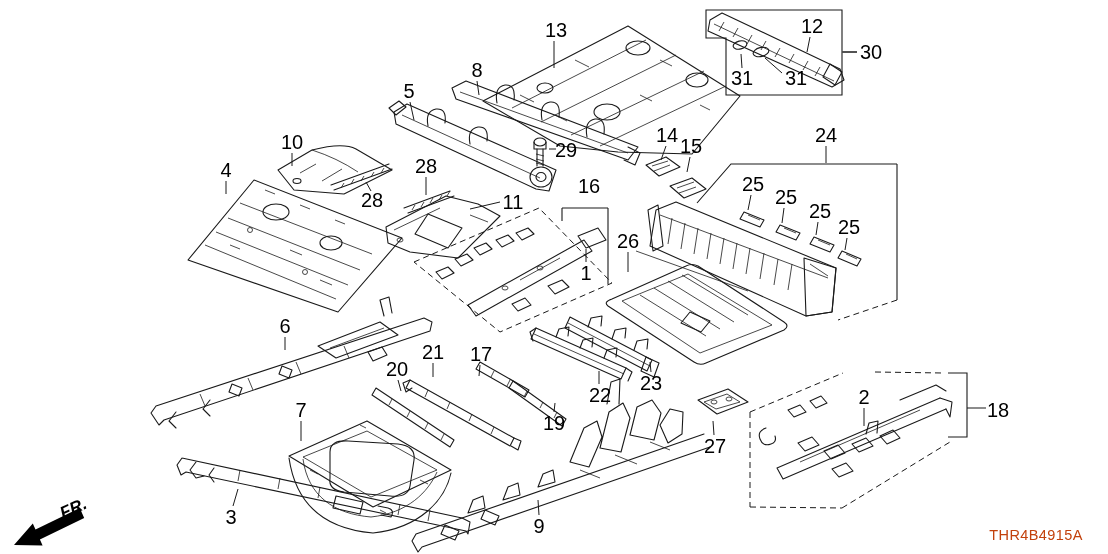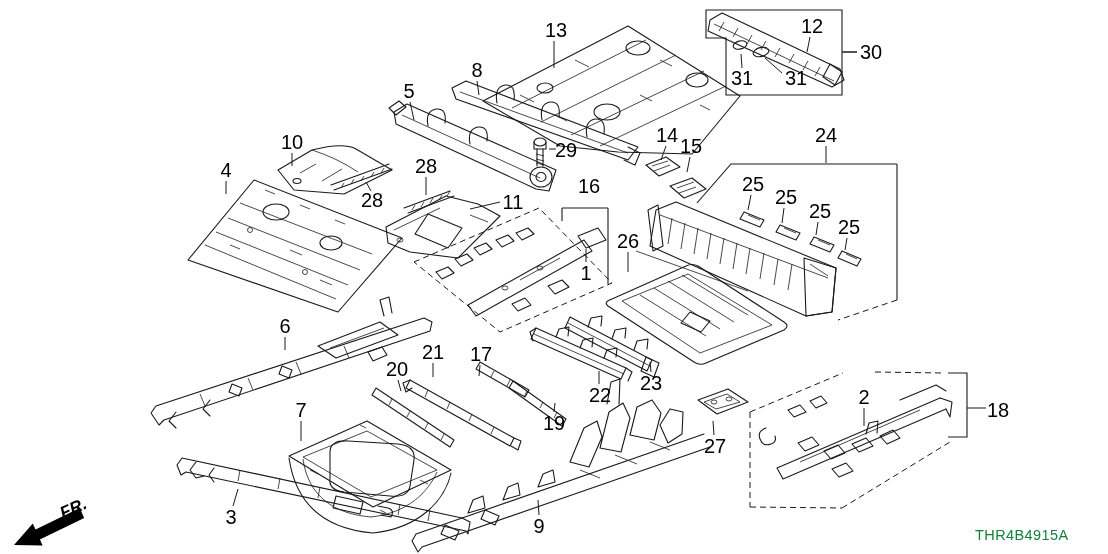--- a/index.html
+++ b/index.html
@@ -5,22 +5,22 @@
   html,body{margin:0;padding:0;background:#fff;}
   #stage{position:relative;width:1108px;height:554px;background:#fff;overflow:hidden;
          font-family:"Liberation Sans", sans-serif;}
   #diagram-svg{position:absolute;left:0;top:0;}
   .ln{fill:none;stroke:#1a1a1a;stroke-width:1.1;stroke-linejoin:round;stroke-linecap:round;}
   .thin{fill:none;stroke:#1a1a1a;stroke-width:0.8;}
   .dash{fill:none;stroke:#1a1a1a;stroke-width:1;stroke-dasharray:6 4;stroke-linejoin:round;}
   .brk{fill:none;stroke:#1a1a1a;stroke-width:1.1;stroke-linejoin:miter;}
   #callout-layer text{font:20px "Liberation Sans", sans-serif;fill:#000;text-anchor:middle;cursor:pointer;}
   #callout-layer line{stroke:#1a1a1a;stroke-width:1;}
-  #part-code{position:absolute;left:975px;top:527px;width:122px;text-align:left;
-             font-size:14.5px;letter-spacing:.4px;color:#15803d;}
+  #part-code{position:absolute;left:975px;top:527px;width:122px;text-align:center;
+             font-size:14.5px;letter-spacing:.4px;color:#c2410c;}
   #fr-text{font:italic bold 17px "Liberation Sans", sans-serif;fill:#000;}
 </style>
 </head>
 <body>
 
 <div id="stage">
 <svg id="diagram-svg" width="1108" height="554" viewBox="0 0 1108 554" xmlns="http://www.w3.org/2000/svg">
 
   <g>
     <path class="ln" d="M483,101 L628,26 L740,96 L692,154 L618,152 L560,146 Z"></path>

